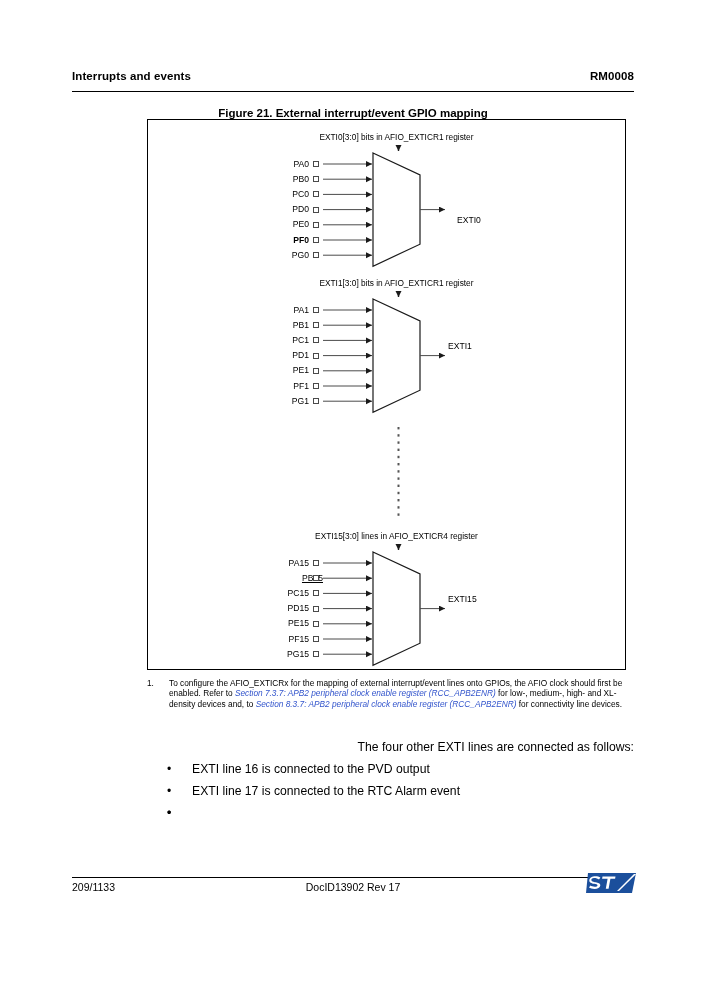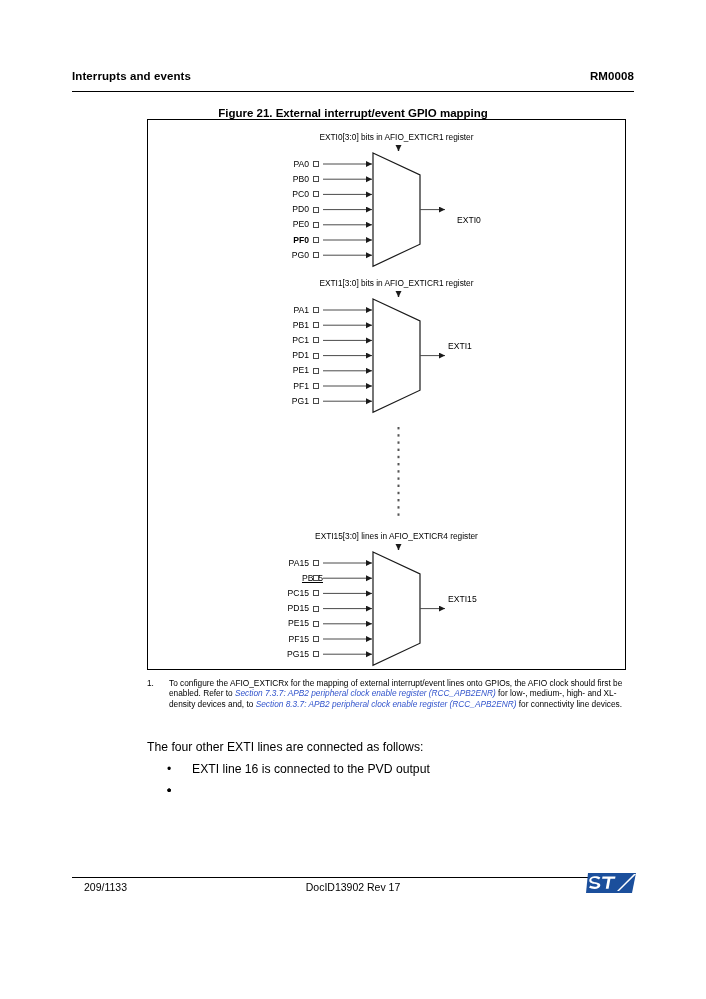--- a/index.html
+++ b/index.html
@@ -53,33 +53,33 @@
   .footnote{
     position:absolute;left:147px;top:678px;width:487px;
     font-size:8.3px;line-height:10.4px;color:#000;
   }
   .footnote .fn-num{position:absolute;left:0;top:0;}
   .footnote .fn-body{margin-left:22px;text-align:left;}
   .lnk{color:#3355cc;font-style:italic;}
 
   
   .body{position:absolute;left:147px;top:738px;width:487px;}
-  .body .intro{font-size:12.2px;line-height:18px;}
+  .body .intro{font-size:12.2px;line-height:18px;text-align:right;}
   .bullets{margin:0;padding:0;list-style:none;}
   .bullets li{
     position:relative;font-size:12.2px;line-height:18px;
     padding-left:45px;margin-top:4px;
   }
   .bullets li .dot{
     position:absolute;left:20px;top:0;font-size:12.2px;line-height:18px;
   }
 
   
   .footer{position:absolute;left:72px;top:881px;width:562px;height:20px;}
-  .footer .f-left{position:absolute;left:12px;top:0;font-size:10.5px;text-align:center;}
+  .footer .f-left{position:absolute;left:0;top:0;font-size:10.5px;text-align:center;}
   .footer .f-center{position:absolute;left:0;top:0;width:562px;text-align:center;font-size:10.5px;}
   .st-logo{position:absolute;right:-6px;top:-14px;width:56px;height:34px;}
 </style>
 </head>
 <body>
 
 <div class="page">
 
   <div class="header">
     <div class="h-left">Interrupts and events</div>
@@ -194,21 +194,21 @@
 
   <div class="footnote">
     <span class="fn-num">1.</span>
     <div class="fn-body"><span>To configure the AFIO_EXTICRx for the mapping of external interrupt/event lines onto GPIOs, the AFIO clock should first be enabled. Refer to </span><span class="lnk">Section 7.3.7: APB2 peripheral clock enable register (RCC_APB2ENR)</span><span> for low-, medium-, high- and XL-density devices and, to </span><span class="lnk">Section 8.3.7: APB2 peripheral clock enable register (RCC_APB2ENR)</span><span> for connectivity line devices.</span></div>
   </div>
 
   <div class="body">
     <div class="intro">The four other EXTI lines are connected as follows:</div>
     <ul class="bullets" id="bullet-list">
         <li><span class="dot">•</span><span>EXTI line 16 is connected to the PVD output</span></li>
-        <li><span class="dot">•</span></li>
+        <li><span class="dot">•</span><span>EXTI line 17 is connected to the RTC Alarm event</span></li>
         <li><span class="dot">•</span></li>
         <li><span class="dot">•</span></li>
       </ul>
   </div>
 
   <div class="rule rule-bottom"></div>
   <div class="footer">
     <div class="f-center">DocID13902 Rev 17</div>
     <div class="f-left">209/1133</div>
     <svg class="st-logo" viewBox="0 0 56 34">

